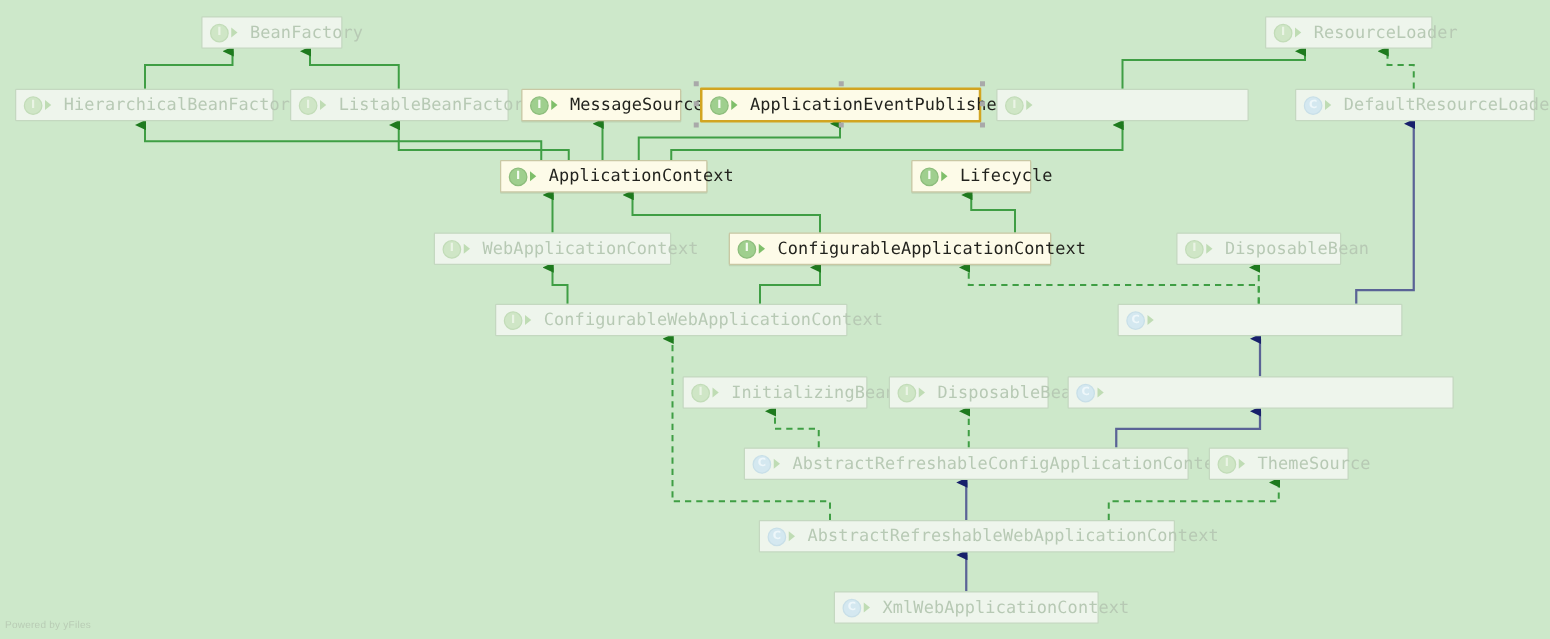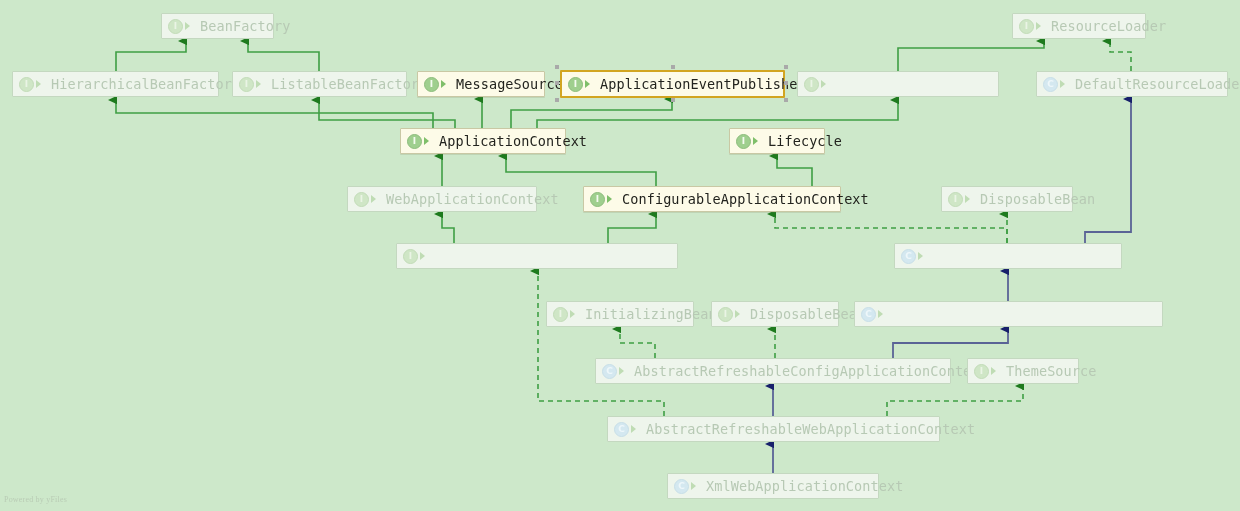--- a/index.html
+++ b/index.html
@@ -67,21 +67,21 @@
   }
   .node:not(.hi):not(.sel) .mic:before{border-left-color:#bfdcb4;}
 
   
   .handle{
     position:absolute;width:4px;height:4px;background:#a9a9a9;
   }
 
   .watermark{
     position:absolute;left:4px;top:495px;
-    font-family:Liberation Serif, serif;
+    font-family:Liberation Sans, sans-serif;
     font-size:8px;color:#b9ccb5;letter-spacing:.2px;
   }
 </style>
 </head>
 <body>
 
 <div id="canvas">
 
   <svg id="edges" viewBox="0 0 1240 511" xmlns="http://www.w3.org/2000/svg">
     <defs>
@@ -230,20 +230,21 @@
 
     <div class="node" style="left: 941px; top: 186px; width: 132px;">
       <span class="tic iface">I</span>
       <span class="mic"></span>
       <span class="label">DisposableBean</span>
     </div>
 
     <div class="node" style="left: 396px; top: 243px; width: 282px;">
       <span class="tic iface">I</span>
       <span class="mic"></span>
+      <span class="label">ConfigurableWebApplicationContext</span>
     </div>
 
     <div class="node" style="left: 894px; top: 243px; width: 228px;">
       <span class="tic cls">C</span>
       <span class="mic"></span>
     </div>
 
     <div class="node" style="left: 546px; top: 301px; width: 148px;">
       <span class="tic iface">I</span>
       <span class="mic"></span>

